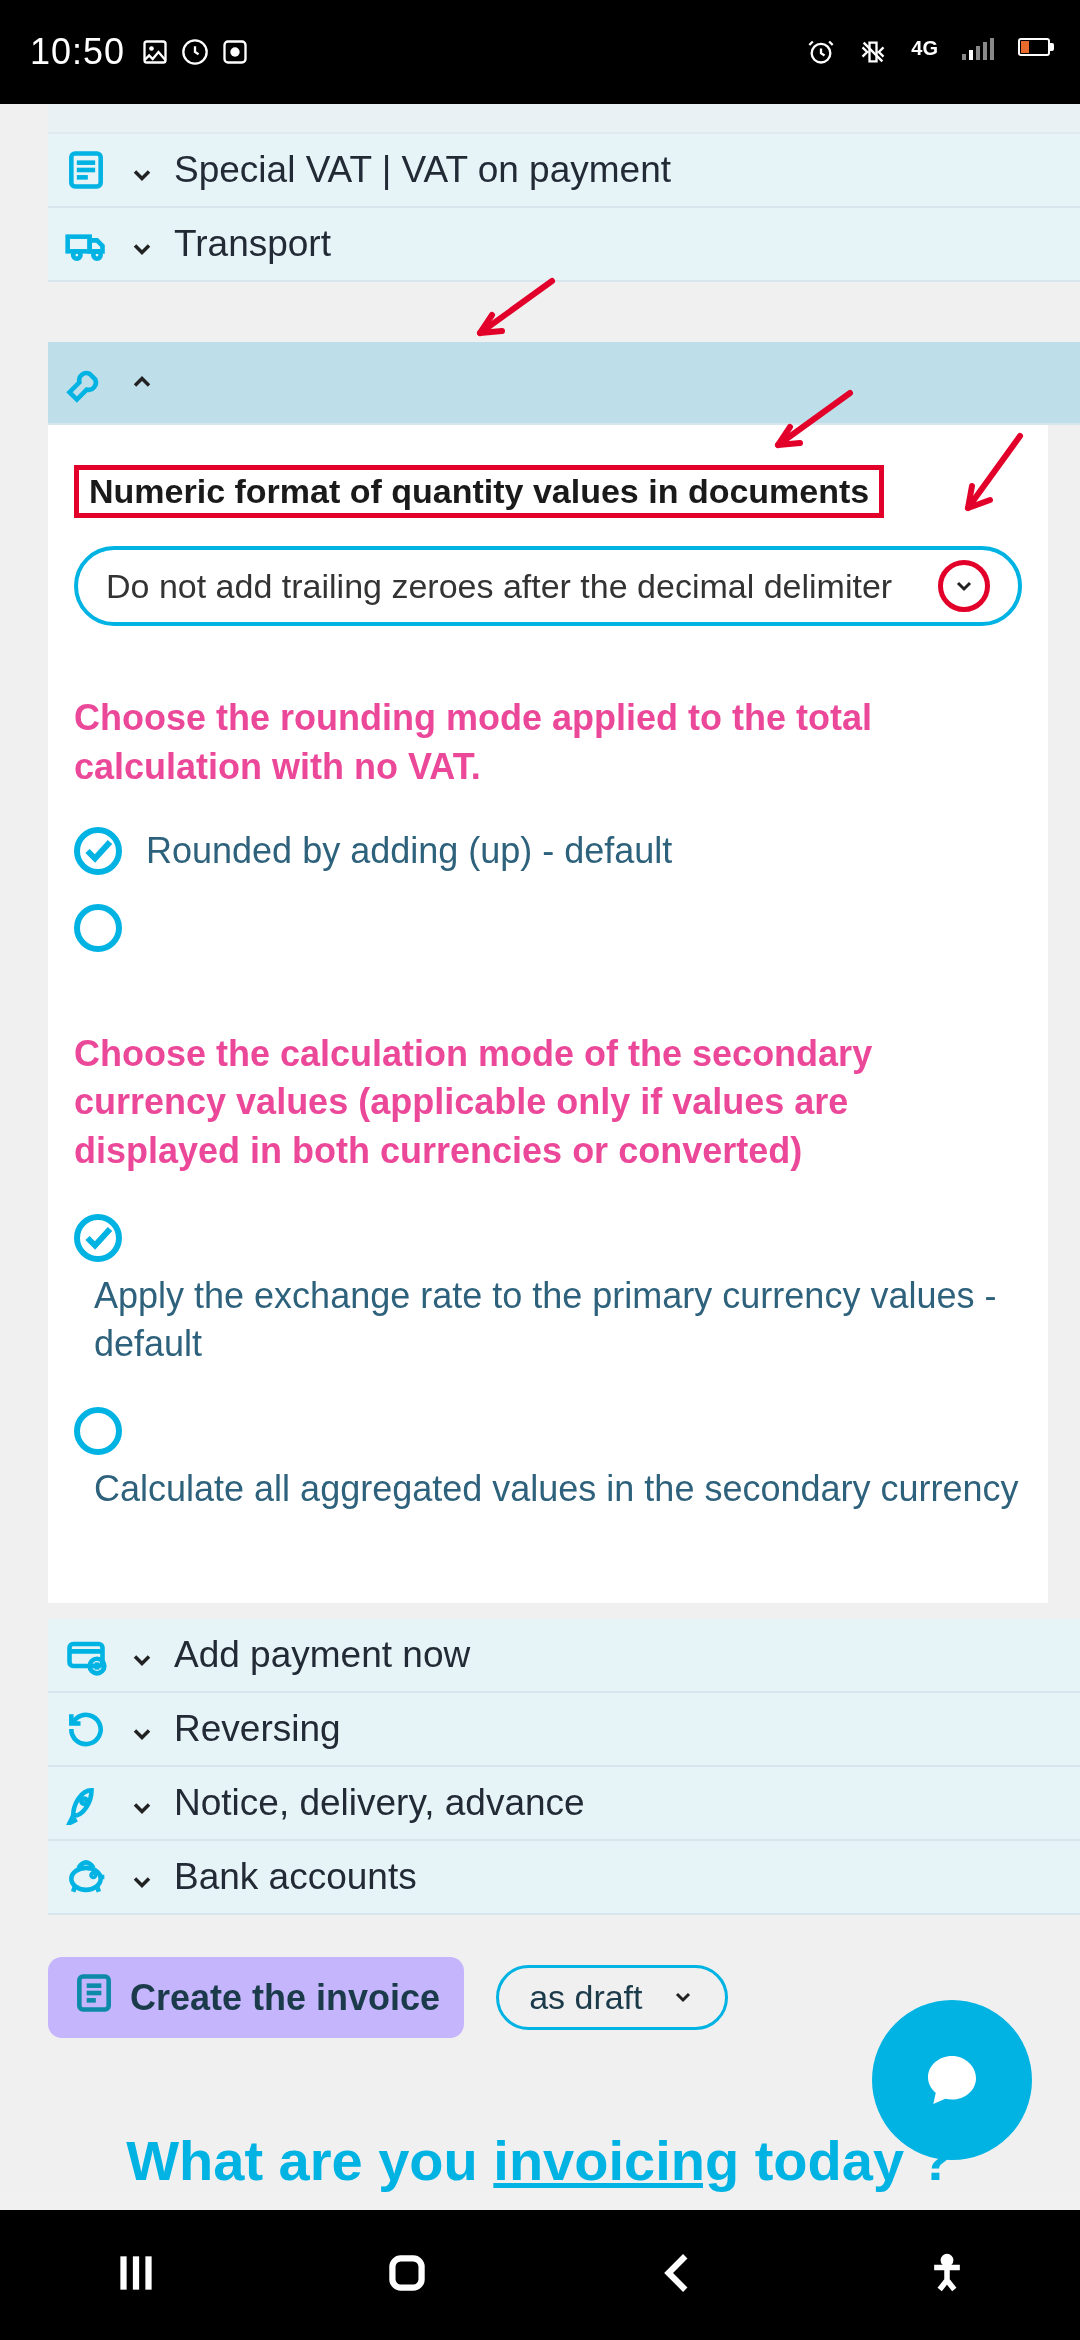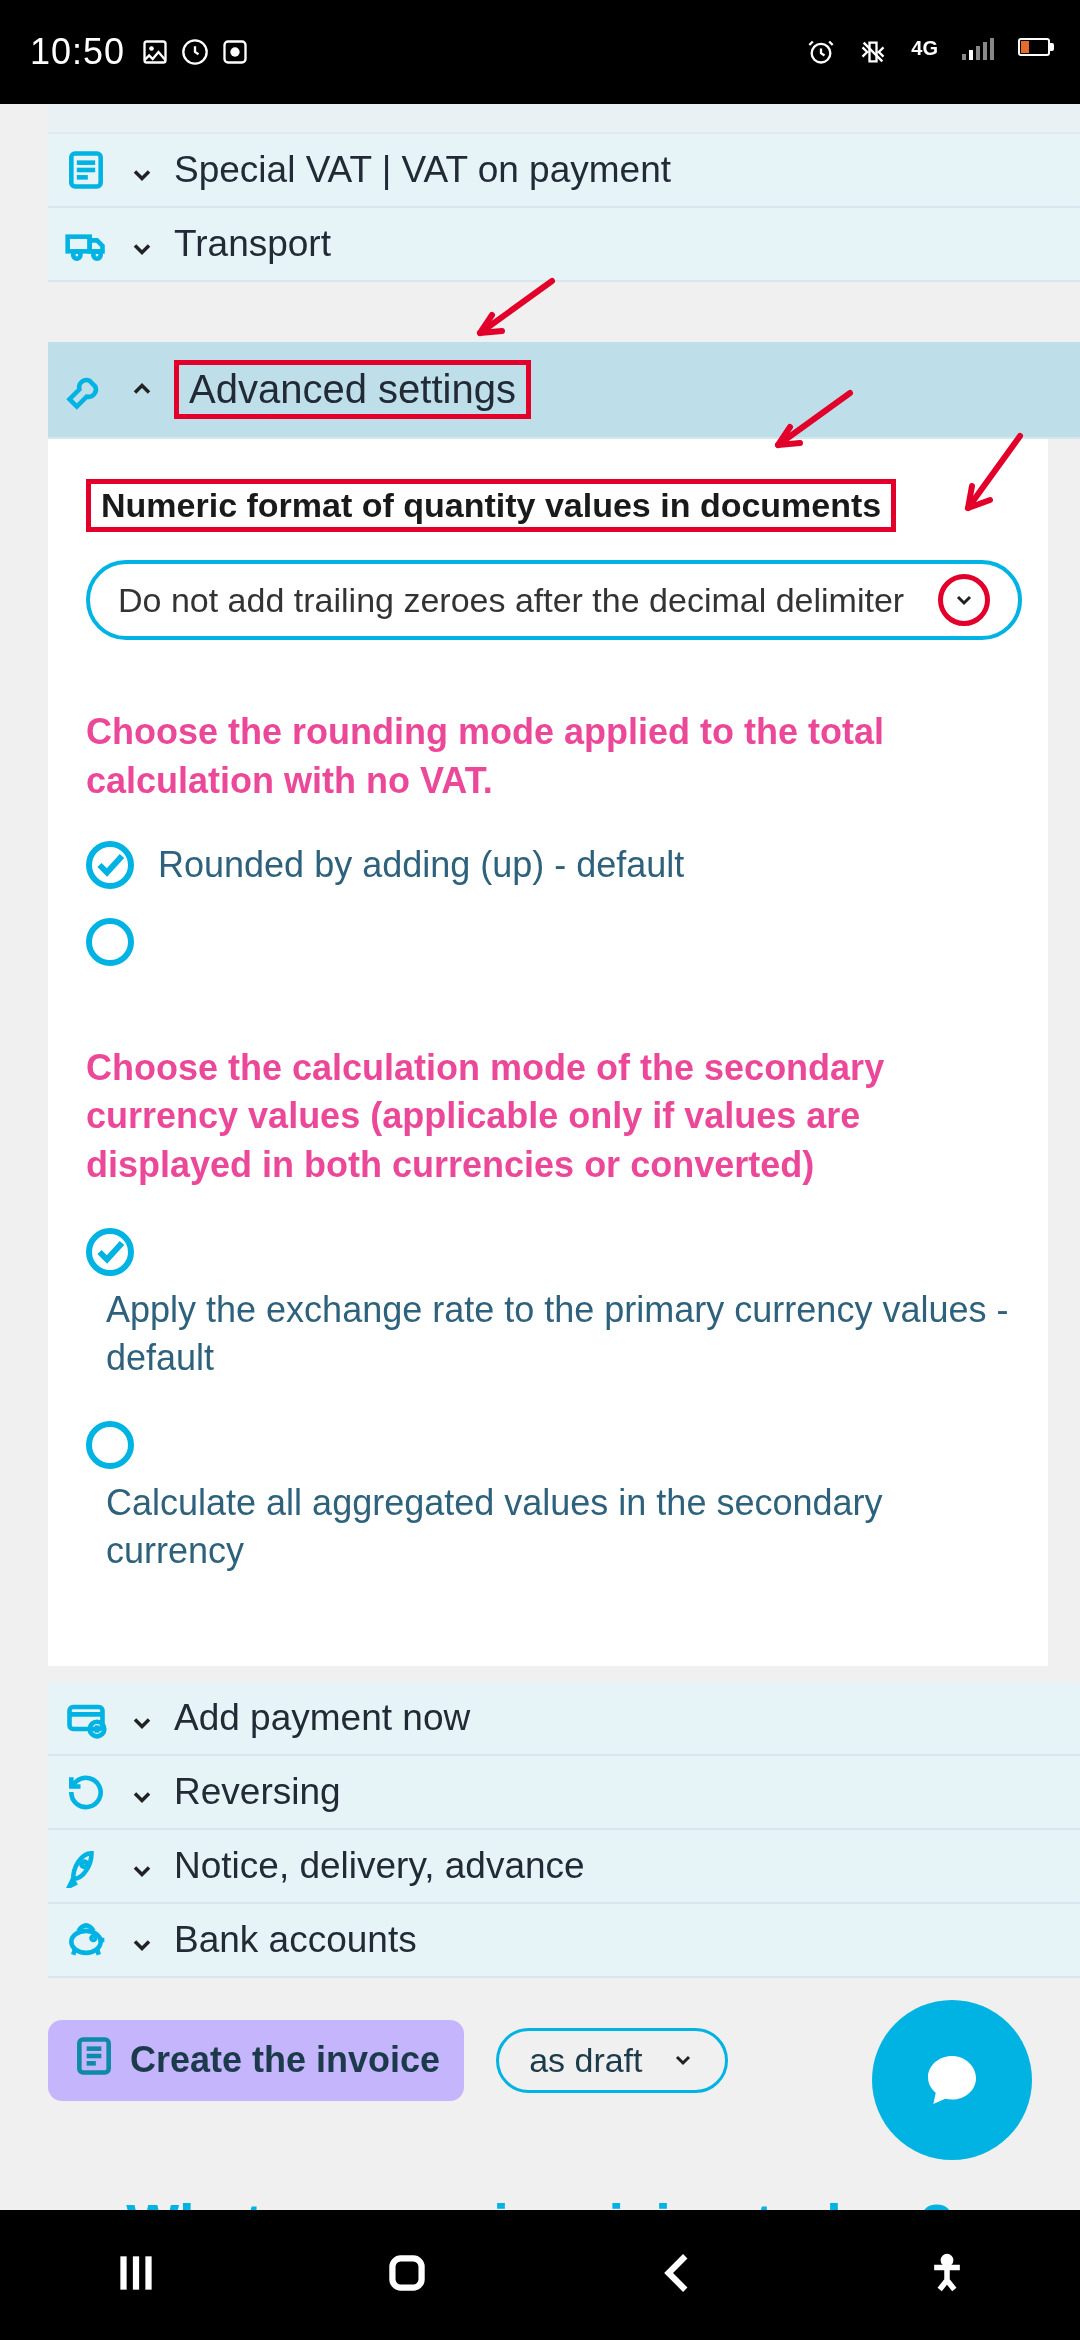--- a/index.html
+++ b/index.html
@@ -51,21 +51,21 @@
     font-size: 40px;
     font-weight: 500;
     padding: 18px 20px 18px 14px;
   }
 
   
   .panel {
     background: #fff;
     margin-left: 48px;
     margin-right: 32px;
-    padding: 40px 26px 90px 38px;
+    padding: 40px 26px 90px 26px;
   }
   .section-label {
     font-size: 34px;
     font-weight: 700;
     color: #1a1a1a;
     padding: 4px 8px;
     display: inline-block;
   }
   .highlight-box {
     border: 5px solid #e2002a;
@@ -273,21 +273,20 @@
 
   <div class="acc-row acc-expanded">
     <span class="icon-slot">
       <svg width="44" height="44" viewBox="0 0 24 24">
           <path d="M14 7a4 4 0 0 0-5.6 4.6L3 17l4 4 5.4-5.4A4 4 0 0 0 17 10l-3-3z"></path>
         </svg>
     </span>
     <span class="chev-up-small"><svg viewBox="0 0 24 24">
           <polyline points="6 9 12 15 18 9"></polyline>
         </svg></span>
-    <span class="highlight-box"><span>Advanced settings</span></span>
   </div>
 
   <div class="panel">
     <div>
       <span class="highlight-box section-label">Numeric format of quantity values in documents</span>
     </div>
 
     <div class="dropdown">
       <span>Do not add trailing zeroes after the decimal delimiter</span>
       <span class="chev-circle">

